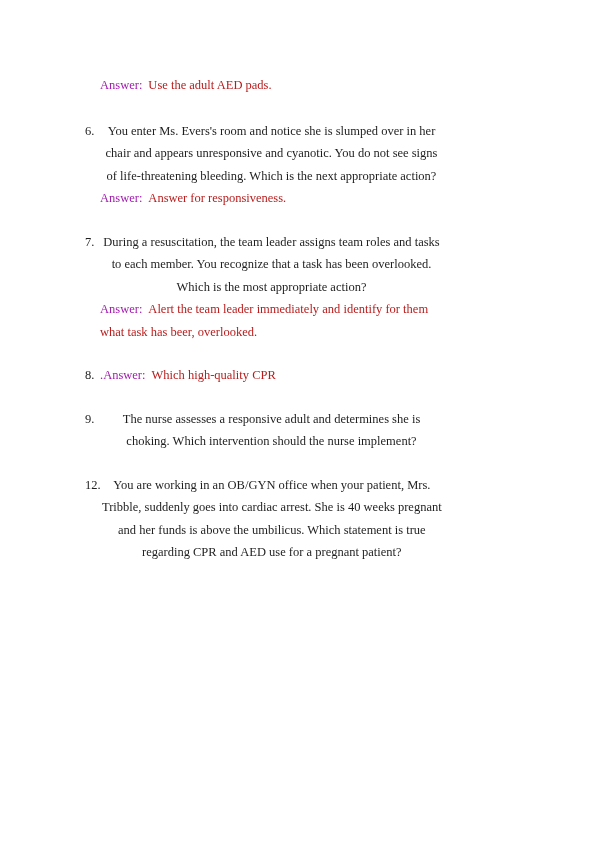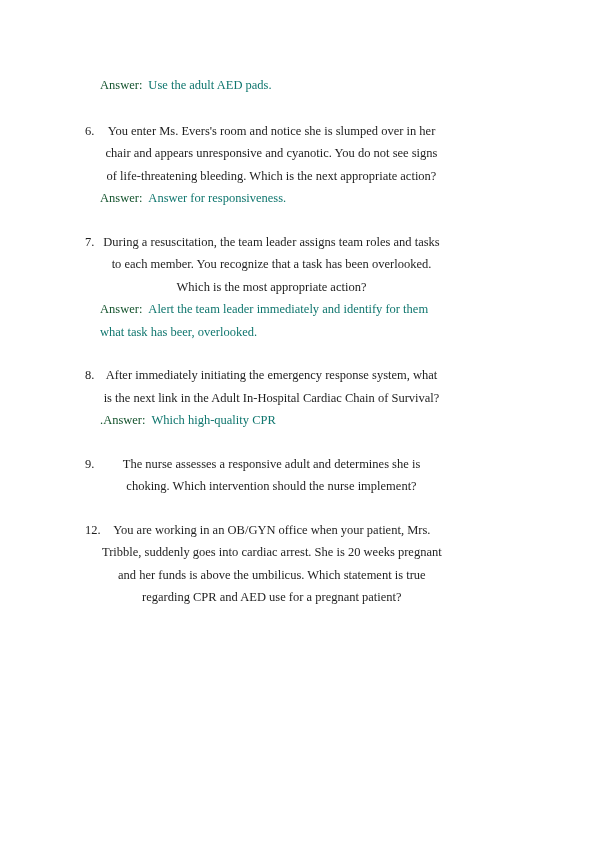--- a/index.html
+++ b/index.html
@@ -38,25 +38,25 @@
     white-space: nowrap;
   }
   .q-body {
     flex: 1 1 auto;
     min-width: 0;
   }
   .q-text {
     text-align: center;
   }
   .answer-label {
-    color: #14532d;
+    color: #a21caf;
     margin-right: 6px;
   }
   .answer-text {
-    color: #0f766e;
+    color: #b91c1c;
     margin-top: 44px;
   }
 </style>
 </head>
 <body>
 
 <div class="page">
   <div class="content">
 
     <div class="orphan-answer">
@@ -74,32 +74,31 @@
         <div class="question-block">
           <div class="q-number">7.</div>
           <div class="q-body">
             <div class="q-text">During a resuscitation, the team leader assigns team roles and tasks to each member. You recognize that a task has been overlooked. Which is the most appropriate action?</div>
             <div class="q-answer"><span class="answer-label">Answer:</span><span class="answer-text">Alert the team leader immediately and identify for them what task has beer, overlooked.</span></div>
           </div>
         </div>
         <div class="question-block">
           <div class="q-number">8.</div>
           <div class="q-body">
-            <div class="q-text">After immediately initiating the emergency response system, what is the next link in the Adult In-Hospital Cardiac Chain of Survival?</div>
             <div class="q-answer"><span class="answer-label">.Answer:</span><span class="answer-text">Which high-quality CPR</span></div>
           </div>
         </div>
         <div class="question-block">
           <div class="q-number">9.</div>
           <div class="q-body">
             <div class="q-text">The nurse assesses a responsive adult and determines she is choking. Which intervention should the nurse implement?</div>
           </div>
         </div>
         <div class="question-block">
           <div class="q-number">12.</div>
           <div class="q-body">
-            <div class="q-text">You are working in an OB/GYN office when your patient, Mrs. Tribble, suddenly goes into cardiac arrest. She is 20 weeks pregnant and her funds is above the umbilicus. Which statement is true regarding CPR and AED use for a pregnant patient?</div>
+            <div class="q-text">You are working in an OB/GYN office when your patient, Mrs. Tribble, suddenly goes into cardiac arrest. She is 40 weeks pregnant and her funds is above the umbilicus. Which statement is true regarding CPR and AED use for a pregnant patient?</div>
           </div>
         </div>
       </div>
 
   </div>
 </div>
 
 </body></html>

